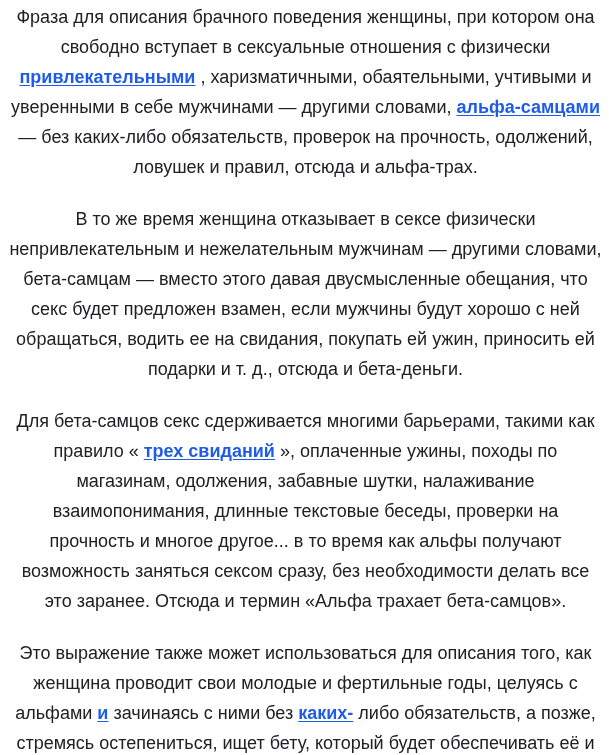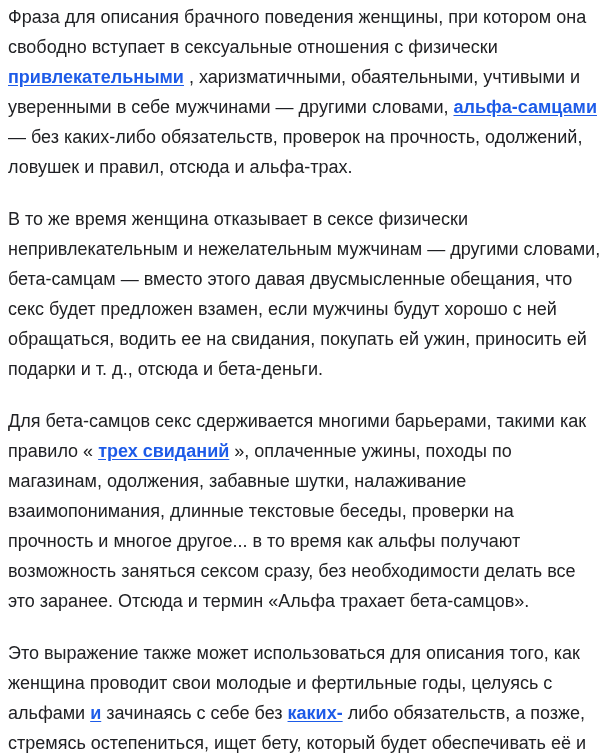--- a/index.html
+++ b/index.html
@@ -20,33 +20,34 @@
     font-family: "Liberation Sans", "DejaVu Sans", sans-serif;
     color: var(--text-color);
   }
   .article {
     padding: 2px 6px 8px 8px;
     font-size: 18px;
     line-height: 30px;
   }
   .article p {
     margin: 0 0 22px 0;
+    text-align: center;
   }
   .article p:last-child {
     margin-bottom: 0;
   }
   a.inline-link {
     color: var(--link-color);
     font-weight: bold;
     text-decoration: underline;
     text-underline-offset: 2px;
     cursor: pointer;
   }
 </style>
 </head>
 <body>
 
 <main class="article">
     <p><span>Фраза для описания брачного поведения женщины, при котором она свободно вступает в сексуальные отношения с физически </span><a href="#" class="inline-link">привлекательными</a><span> , харизматичными, обаятельными, учтивыми и уверенными в себе мужчинами — другими словами, </span><a href="#" class="inline-link">альфа-самцами</a><span> — без каких-либо обязательств, проверок на прочность, одолжений, ловушек и правил, отсюда и альфа-трах.</span></p>
     <p><span>В то же время женщина отказывает в сексе физически непривлекательным и нежелательным мужчинам — другими словами, бета-самцам — вместо этого давая двусмысленные обещания, что секс будет предложен взамен, если мужчины будут хорошо с ней обращаться, водить ее на свидания, покупать ей ужин, приносить ей подарки и т. д., отсюда и бета-деньги.</span></p>
     <p><span>Для бета-самцов секс сдерживается многими барьерами, такими как правило « </span><a href="#" class="inline-link">трех свиданий</a><span> », оплаченные ужины, походы по магазинам, одолжения, забавные шутки, налаживание взаимопонимания, длинные текстовые беседы, проверки на прочность и многое другое... в то время как альфы получают возможность заняться сексом сразу, без необходимости делать все это заранее. Отсюда и термин «Альфа трахает бета-самцов».</span></p>
-    <p><span>Это выражение также может использоваться для описания того, как женщина проводит свои молодые и фертильные годы, целуясь с альфами </span><a href="#" class="inline-link">и</a><span> зачинаясь с себе без </span><a href="#" class="inline-link">каких-</a><span> либо обязательств, а позже, стремясь остепениться, ищет бету, который будет обеспечивать её и её альфа-потомков.</span></p>
+    <p><span>Это выражение также может использоваться для описания того, как женщина проводит свои молодые и фертильные годы, целуясь с альфами </span><a href="#" class="inline-link">и</a><span> зачинаясь с ними без </span><a href="#" class="inline-link">каких-</a><span> либо обязательств, а позже, стремясь остепениться, ищет бету, который будет обеспечивать её и её альфа-потомков.</span></p>
   </main>
 
 </body></html>

